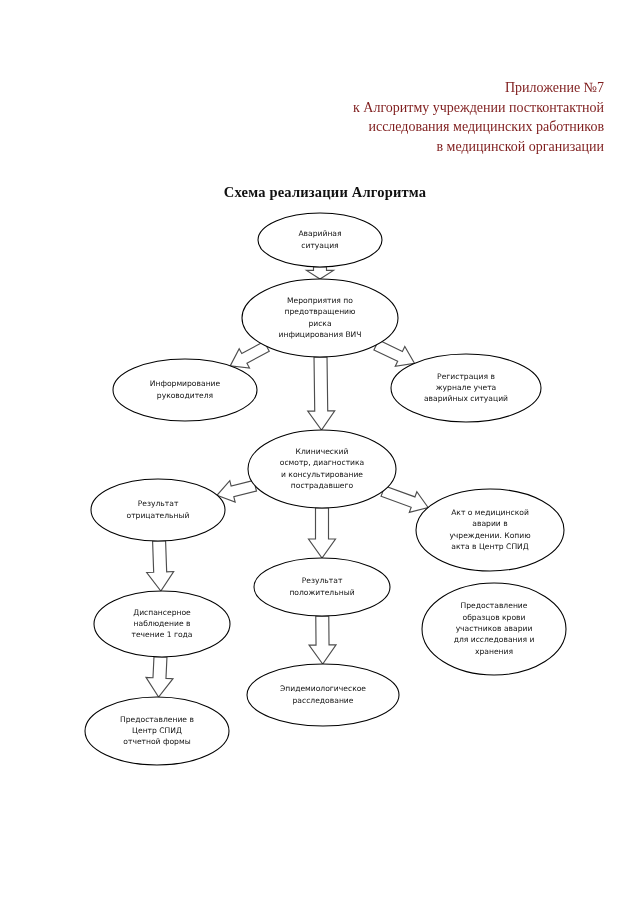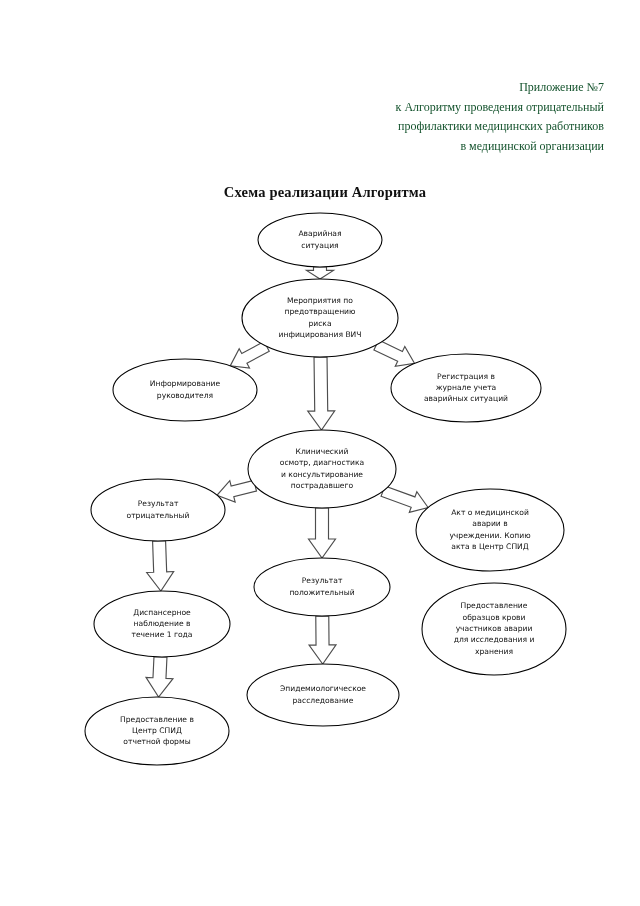--- a/index.html
+++ b/index.html
@@ -25,23 +25,23 @@
   }
 
   
   .doc-header {
     position: absolute;
     top: 78px;
     right: 36px;
     width: 400px;
     text-align: right;
     font-family: "Liberation Serif", serif;
-    font-size: 12px;
+    font-size: 14px;
     line-height: 19.5px;
-    color: #14532d;
+    color: #7f1d1d;
   }
   .doc-header .hline {
     display: block;
     white-space: nowrap;
   }
 
   
   .diagram-title {
     position: absolute;
     top: 184px;
@@ -87,22 +87,22 @@
     dominant-baseline: middle;
   }
 </style>
 </head>
 <body>
 
 <div class="page">
 
   <div class="doc-header">
     <span class="hline">Приложение №7</span>
-    <span class="hline">к Алгоритму проведения отрицательный</span>
-    <span class="hline">профилактики медицинских работников</span>
+    <span class="hline">к Алгоритму учреждении постконтактной</span>
+    <span class="hline">исследования медицинских работников</span>
     <span class="hline">в медицинской организации</span>
   </div>
 
   <div class="diagram-title">Схема реализации Алгоритма</div>
 
   <div class="flow-wrap">
     <svg class="flow" viewBox="0 0 640 580" xmlns="http://www.w3.org/2000/svg">
       <g id="edge-layer">
           <polygon points="313.50,62.00 313.50,65.36 306.50,65.36 320.00,74.00 333.50,65.36 326.50,65.36 326.50,62.00" class="arrow-shape"></polygon>
           <polygon points="264.06,136.60 241.76,148.50 239.17,143.64 230.23,160.88 249.52,163.06 246.93,158.20 269.24,146.30" class="arrow-shape"></polygon>

